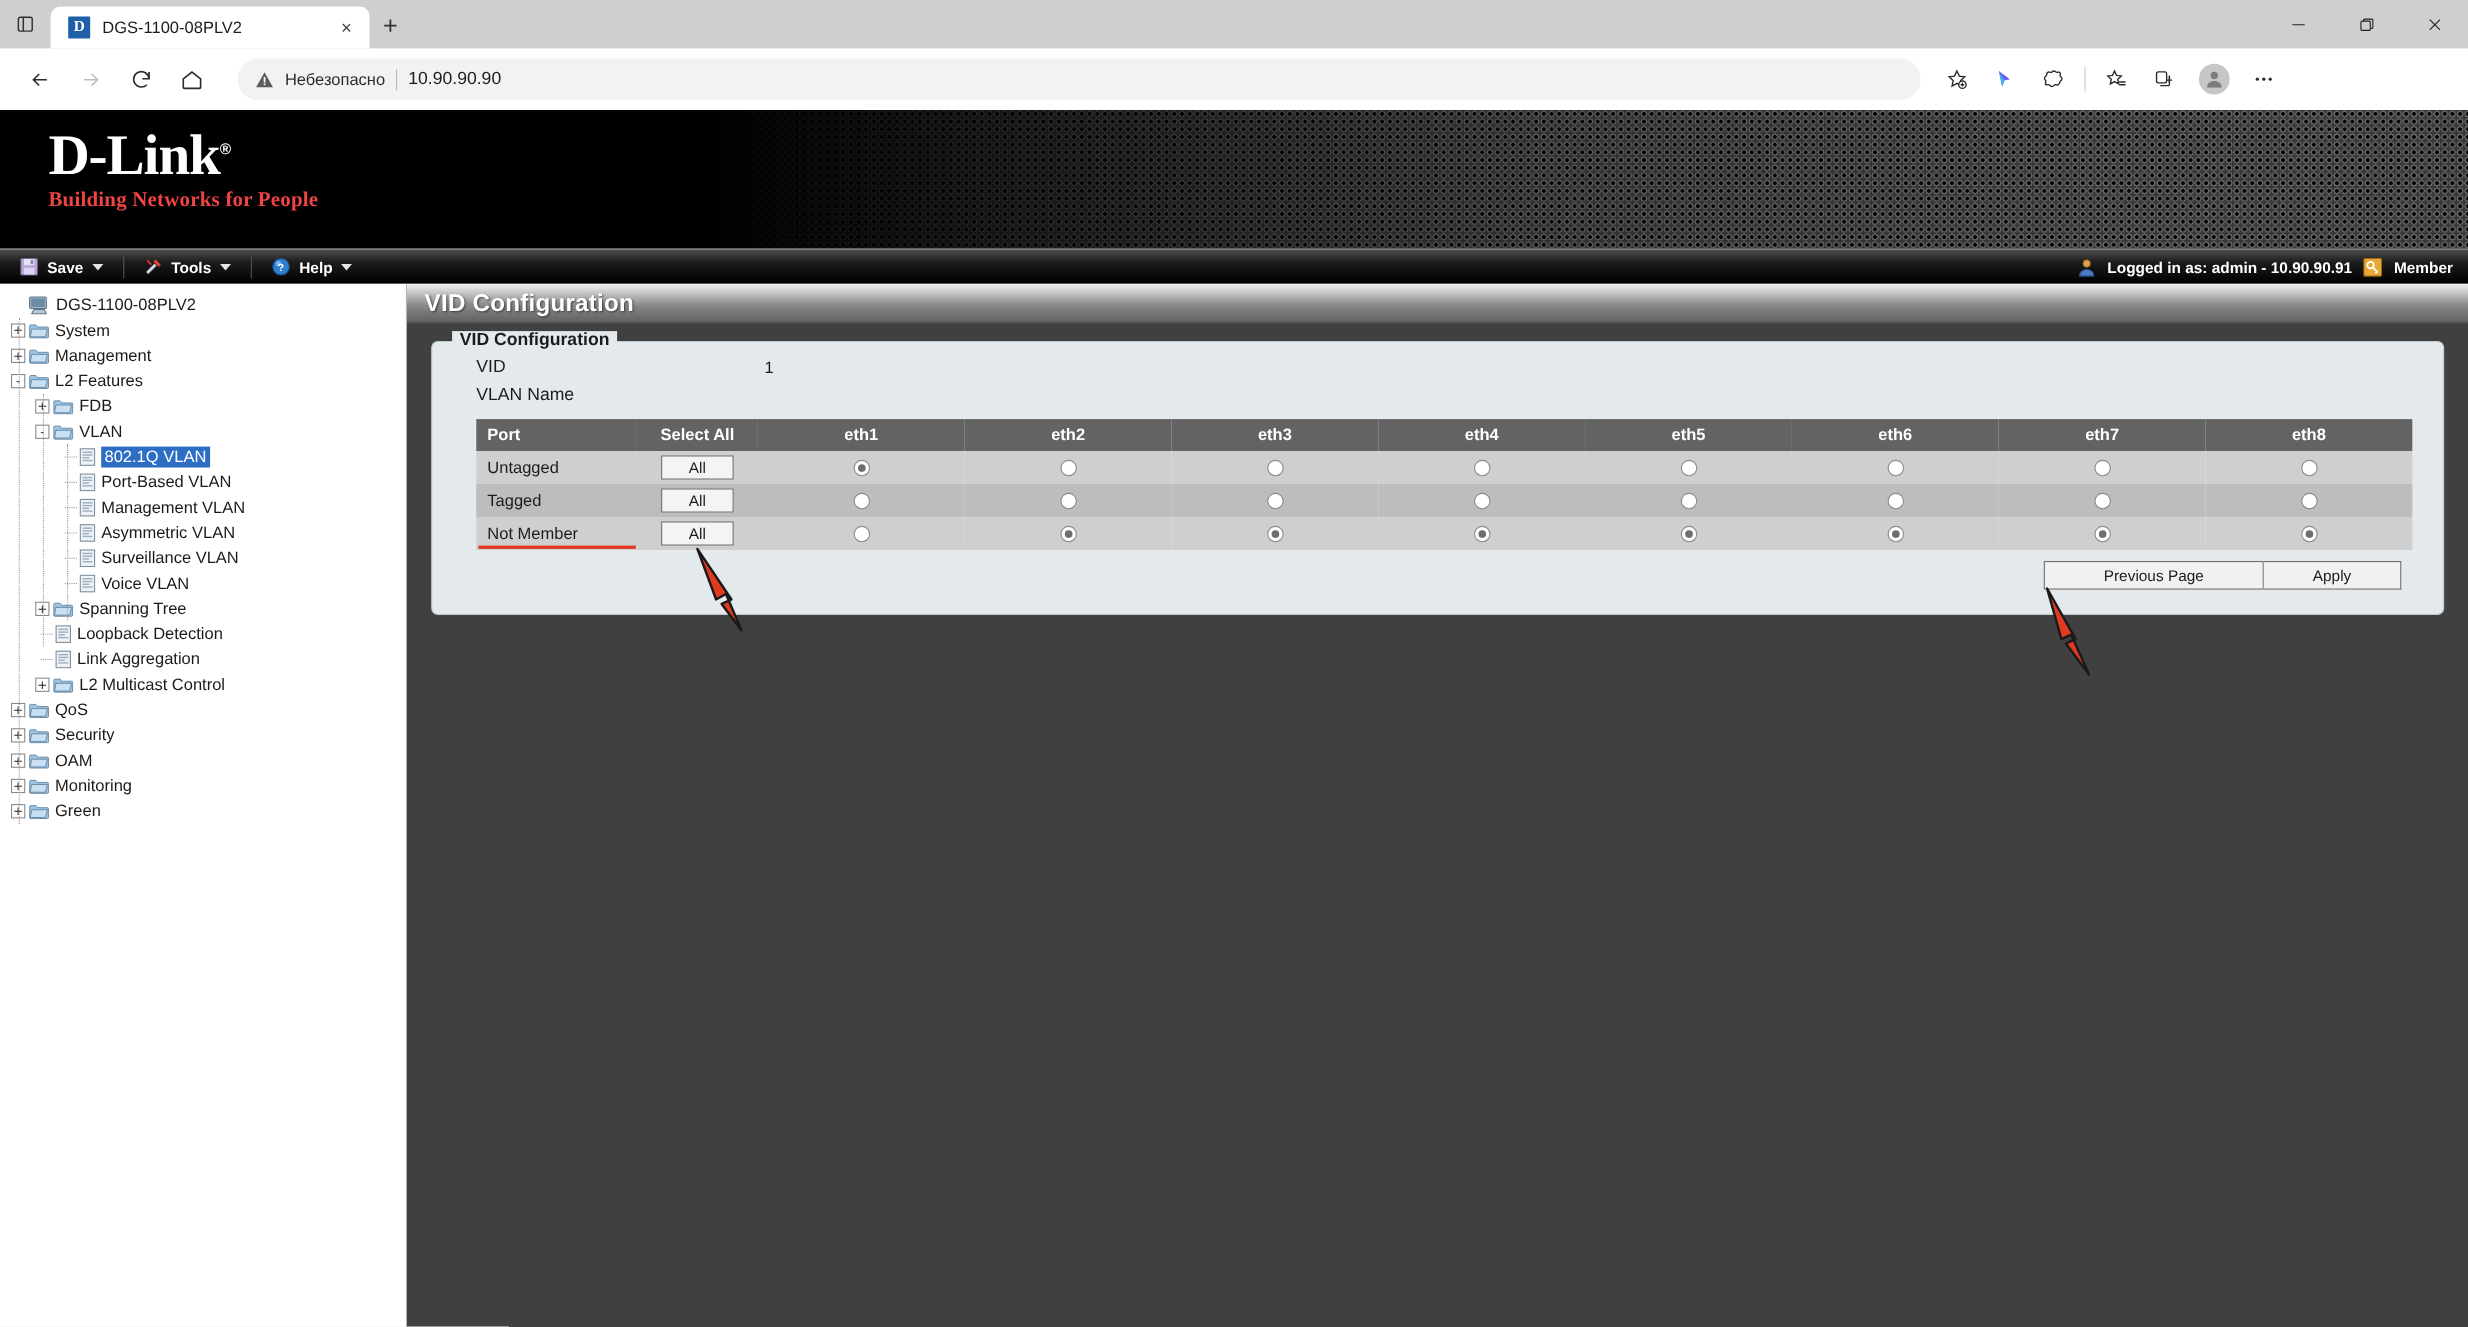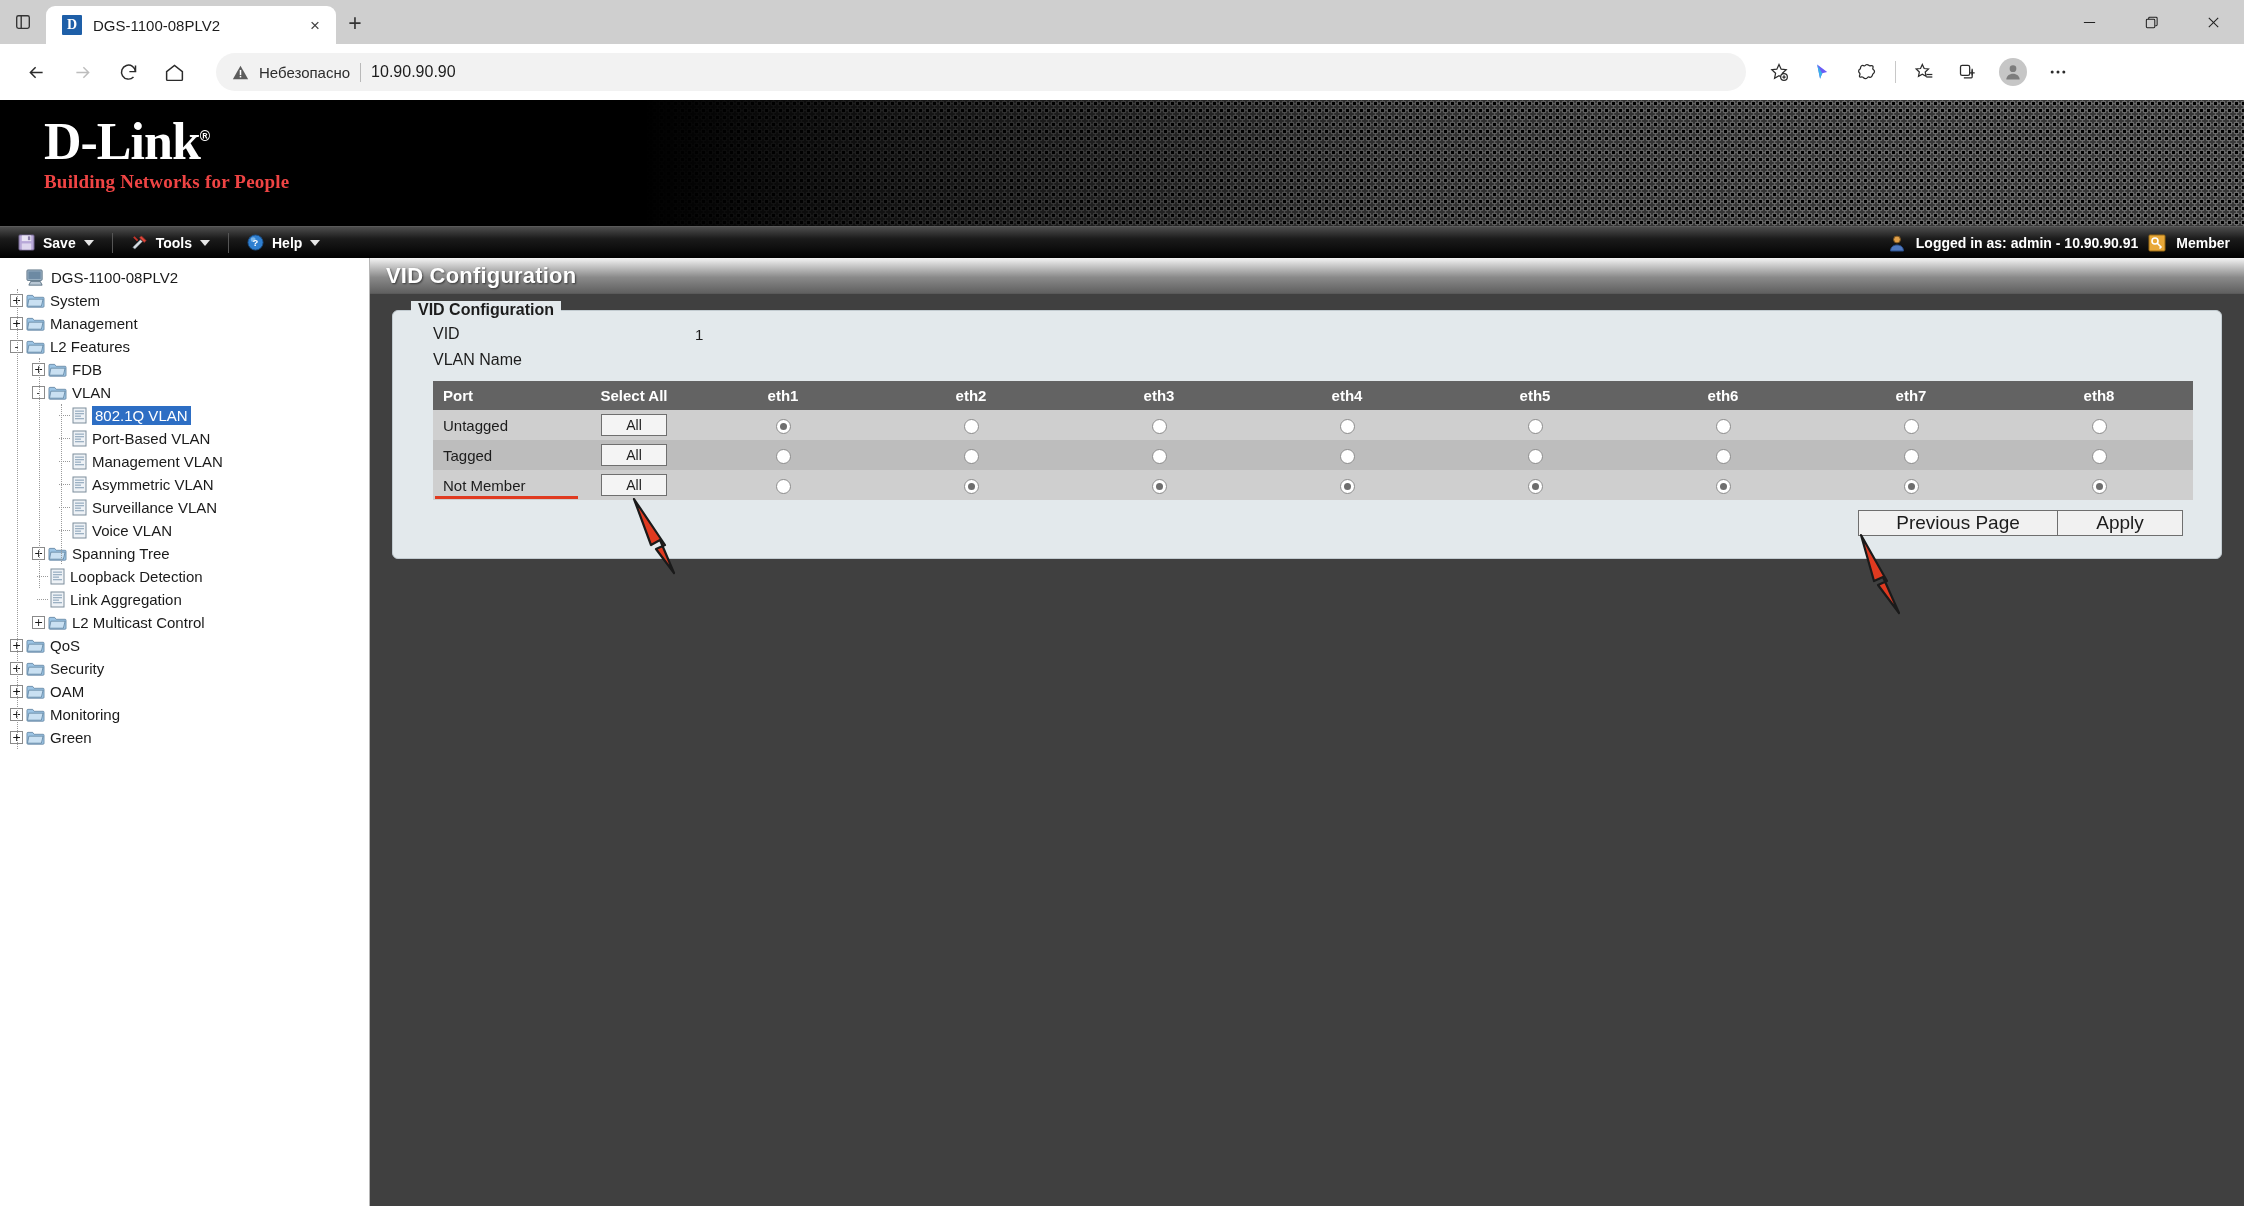--- a/index.html
+++ b/index.html
@@ -236,21 +236,21 @@
     background: #e03a20;
   }
 
   .btn-row {
     display: flex; justify-content: flex-end; gap: 0;
     margin: 10px 20px 0 0;
   }
   .form-btn {
     height: 26px; min-width: 90px; padding: 0 18px;
     background: #f1f1f1; border: 1px solid #6f6f6f;
-    font-size: 19px; color: #1c1c1c; line-height: 24px; text-align: center;
+    font-size: 14px; color: #1c1c1c; line-height: 24px; text-align: center;
     font-family: "Liberation Sans", sans-serif;
   }
   .form-btn.wide { width: 200px; }
   .form-btn.apply { width: 125px; border-left: none; }
 
   
   .arrow { position: absolute; pointer-events: none; }
 </style>
 </head>
 <body>

